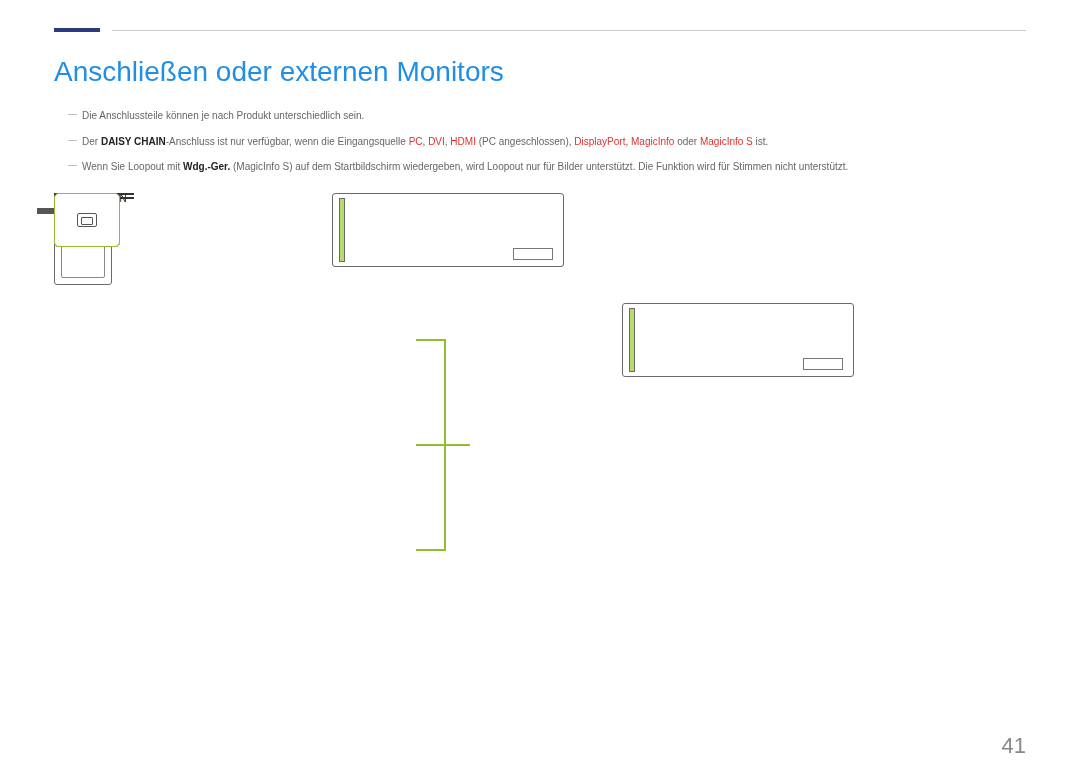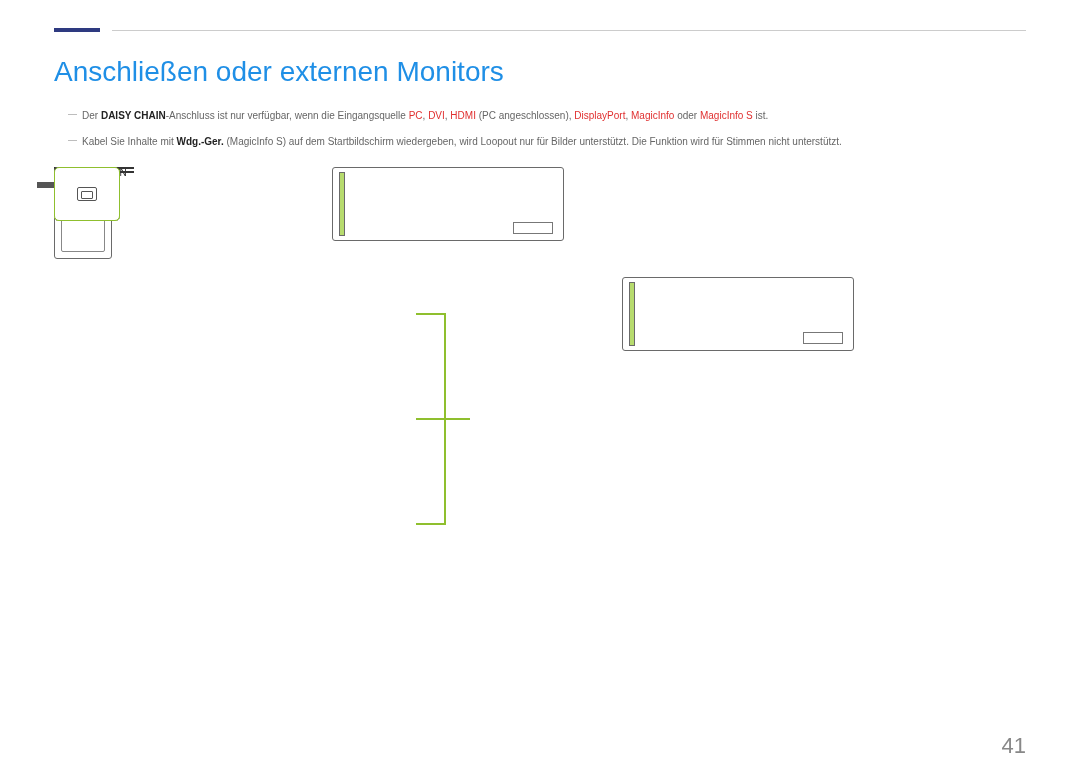--- a/index.html
+++ b/index.html
@@ -48,27 +48,28 @@
 <div class="page">
   <div class="topline">
     <div class="accent"></div>
     <div class="hr"></div>
   </div>
 
   <h1>Anschließen oder externen Monitors</h1>
 
   <div class="body">
 
+    <div class="subnote">Die Anschlussteile können je nach Produkt unterschiedlich sein.</div>
 
     <div class="subnote">
       <span>Der </span><span class="b">DAISY CHAIN</span><span>-Anschluss ist nur verfügbar, wenn die Eingangsquelle </span><span class="red">PC</span><span>, </span><span class="red">DVI</span><span>, </span><span class="red">HDMI</span><span> (PC angeschlossen), </span><span class="red">DisplayPort</span><span>, </span><span class="red">MagicInfo</span><span> oder </span><span class="red">MagicInfo S</span><span> ist.</span>
     </div>
 
     <div class="subnote">
-      <span>Kabel Sie Inhalte mit </span><span class="b">Wdg.-Ger.</span><span> (MagicInfo S) auf dem Startbildschirm wiedergeben, wird Loopout nur für Bilder unterstützt. Die Funktion wird für Stimmen nicht unterstützt.</span>
+      <span>Wenn Sie Loopout mit </span><span class="b">Wdg.-Ger.</span><span> (MagicInfo S) auf dem Startbildschirm wiedergeben, wird Loopout nur für Bilder unterstützt. Die Funktion wird für Stimmen nicht unterstützt.</span>
     </div>
   </div>
 
   <div class="diagram">
 
     <div class="pcbox" style="left:0; top:0; width:58px; height:92px;">
       <div style="position:absolute;left:6px;top:6px;right:6px;bottom:6px;border:1px solid #888;border-radius:2px;"></div>
     </div>
 
     <div class="dev" style="left:278px; top:0; width:232px; height:74px;">

